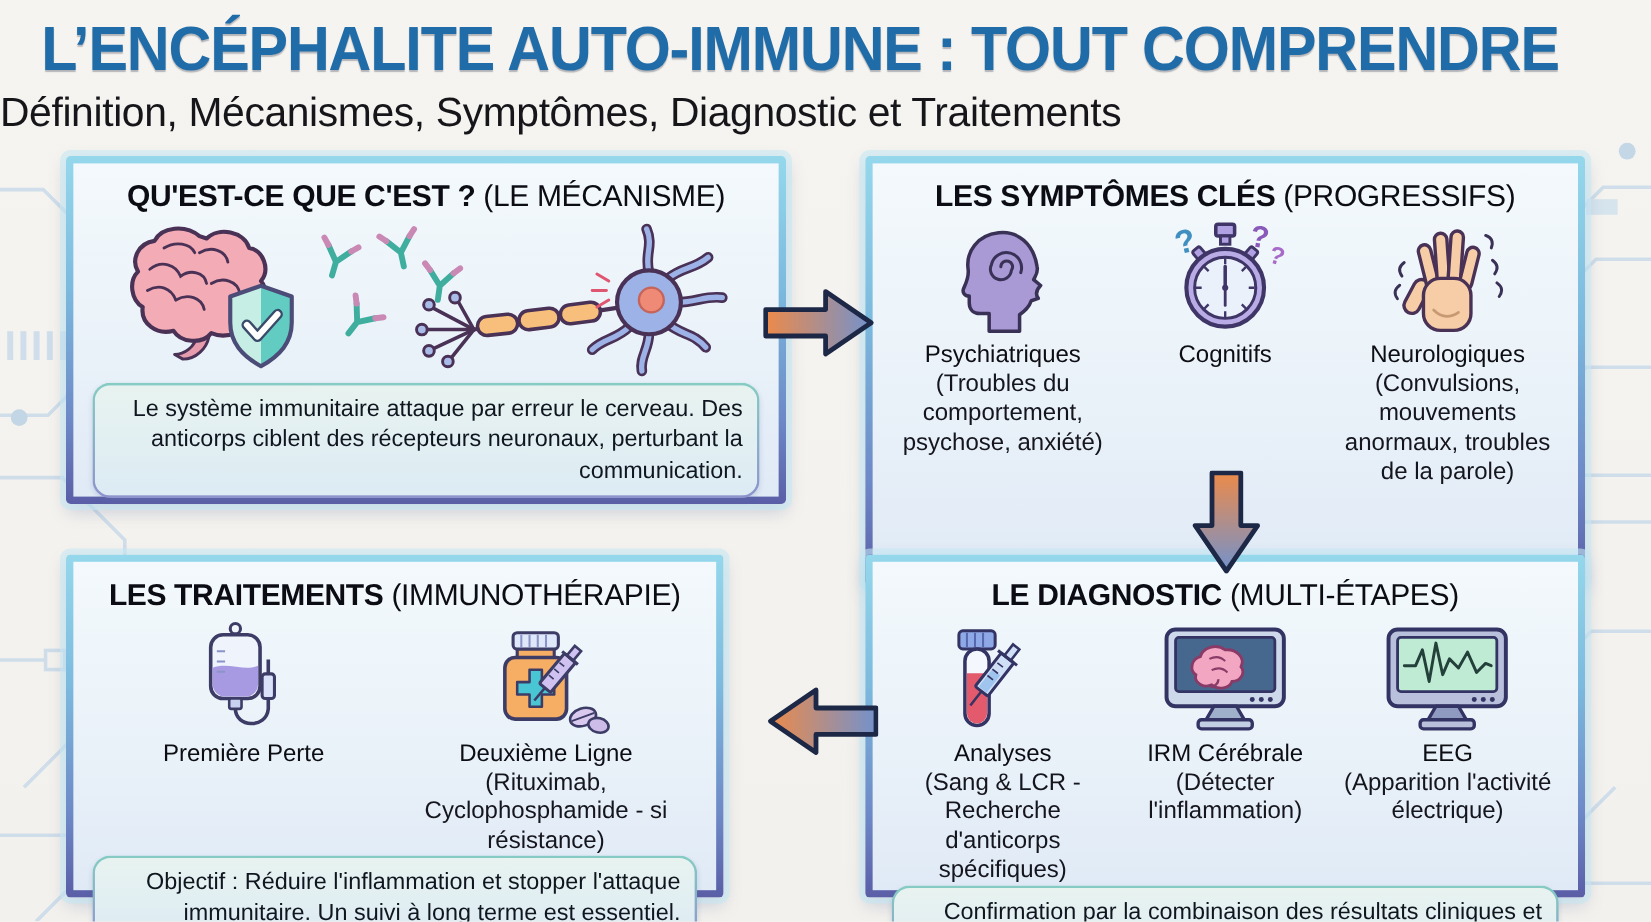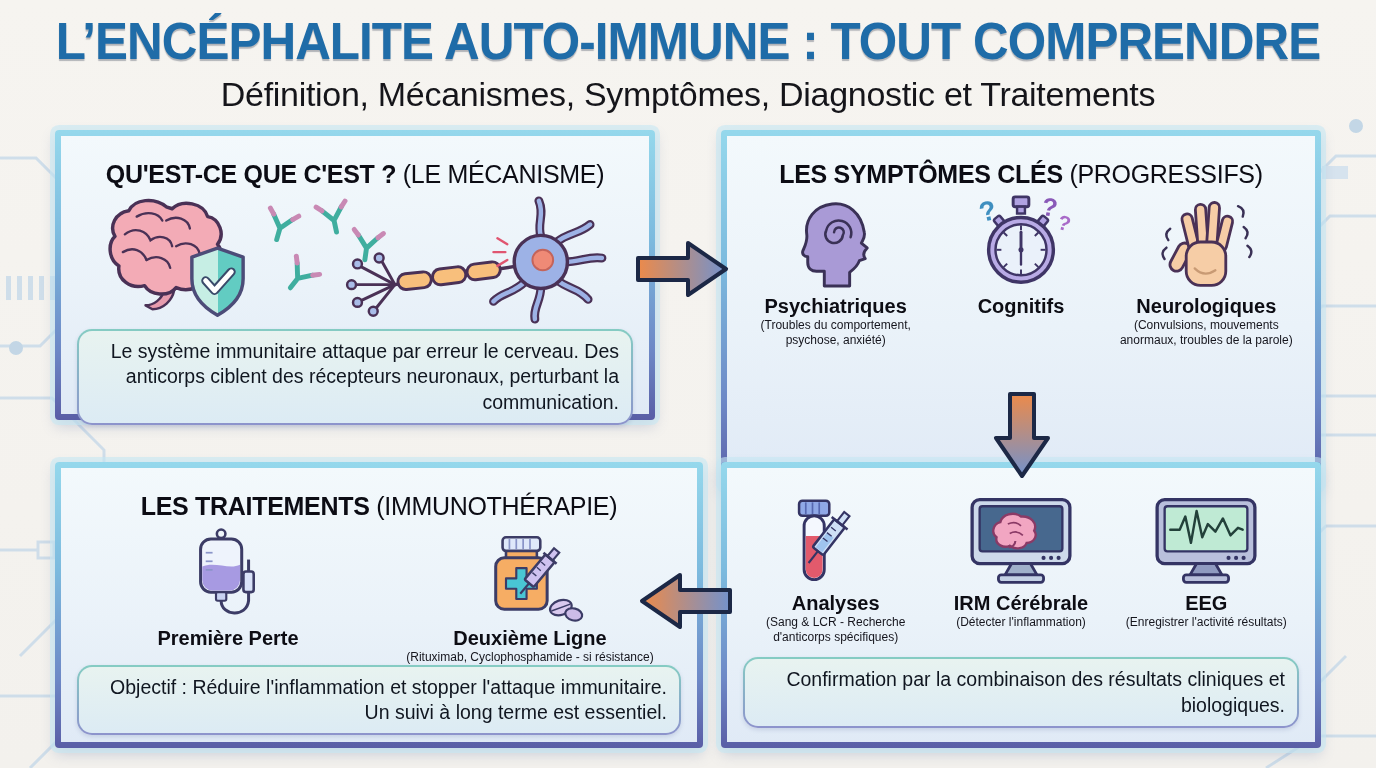--- a/index.html
+++ b/index.html
@@ -8,51 +8,51 @@
     background:#f4f2ee;
     font-family:"Liberation Sans",sans-serif;
     position:relative;
   }
   .canvas{position:absolute;inset:0;width:1376px;height:768px;background:linear-gradient(180deg,#f6f4f0 0%,#f3f1ed 100%);}
   
   .circuit{position:absolute;top:96px;width:150px;height:672px;opacity:.8;}
   .circuit-left{left:0;}
   .circuit-right{left:1226px;}
   
-  .header{position:absolute;left:0;top:14px;width:100%;text-align:center;z-index:2;}
+  .header{position:absolute;left:0;top:14px;width:100%;text-align:left;z-index:2;}
   .header h1{
     margin:0;font-size:52px;line-height:1.06;font-weight:700;letter-spacing:-1px;
     color:#1f6ca8;text-shadow:0 2px 1px rgba(22,34,56,.30);
     transform:scaleX(.95);transform-origin:center;
   }
   .header .subtitle{
     margin-top:6px;font-size:34px;font-weight:500;color:#15151a;letter-spacing:-.3px;
   }
   
   .panel{
     position:absolute;box-sizing:border-box;z-index:1;
     border-radius:4px;border:6px solid transparent;
     background:
       linear-gradient(180deg,#f3f9fc 0%,#eaf2f9 55%,#e0eaf6 100%) padding-box,
       linear-gradient(180deg,#95d8ec 0%,#7cbade 38%,#6d88c6 76%,#5a5ea6 100%) border-box;
     box-shadow:0 0 0 5px rgba(198,232,243,.60),0 6px 14px rgba(90,110,160,.28);
     display:flex;flex-direction:column;align-items:center;
-    padding:20px 16px 14px;
+    padding:10px 16px 14px;
   }
   #p-mech{left:55px;top:130px;width:600px;height:290px;}
   #p-symp{left:721px;top:130px;width:600px;height:358px;}
-  #p-trait{left:55px;top:462px;width:648px;height:286px;}
+  #p-trait{left:55px;top:462px;width:548px;height:286px;}
   #p-diag{left:721px;top:462px;width:600px;height:286px;}
   .panel h2{margin:4px 0 2px;font-size:25px;font-weight:800;color:#0c0c14;letter-spacing:-.3px;text-align:center;white-space:nowrap;}
   .panel h2 .light{font-weight:400;}
   .items-row{display:flex;width:100%;margin-top:4px;align-items:flex-start;justify-content:space-around;}
   .item{display:flex;flex-direction:column;align-items:center;text-align:center;flex:1 1 0;padding:0 4px;}
   .item .icon-box{height:96px;display:flex;align-items:flex-end;justify-content:center;}
-  .item .item-label{margin-top:4px;font-size:20px;font-weight:700;color:#0d0d14;}
-  .item .item-desc{font-size:12px;line-height:1.22;font-weight:500;color:#15151d;text-align:center;}
+  .item .item-label{margin-top:4px;font-size:20px;font-weight:400;color:#0d0d14;}
+  .item .item-desc{font-size:20px;line-height:1.22;font-weight:500;color:#15151d;text-align:center;}
   .mech-illustration{flex:1;display:flex;align-items:center;justify-content:center;width:100%;}
   .callout{
     box-sizing:border-box;width:100%;margin-top:auto;
     border-radius:15px;border:2.5px solid transparent;
     background:
       linear-gradient(180deg,#e8f3f0 0%,#dcebf4 100%) padding-box,
       linear-gradient(180deg,#85ccc3 0%,#8d93cc 100%) border-box;
     box-shadow:0 2px 4px rgba(90,110,160,.20);
     font-size:19.5px;line-height:1.3;font-weight:500;color:#101620;text-align:right;
     padding:8px 12px;
@@ -338,20 +338,21 @@
           </svg>
         </div>
         <div class="item-label">Deuxième Ligne</div>
         <div class="item-desc">(Rituximab, Cyclophosphamide - si résistance)</div>
       </div>
     </div>
     <div class="callout">Objectif : Réduire l'inflammation et stopper l'attaque immunitaire. Un suivi à long terme est essentiel.</div>
   </section>
 
   <section class="panel" id="p-diag">
+    <h2><span>LE DIAGNOSTIC</span> <span class="light">(MULTI-ÉTAPES)</span></h2>
     <div class="items-row">
       <div class="item">
         <div class="icon-box">
           <svg width="110" height="94" viewBox="0 0 120 112">
             <rect x="16" y="8" width="36" height="18" rx="4" fill="#8fa8e6" stroke="#343464" stroke-width="3"></rect>
             <g stroke="#5668b0" stroke-width="2">
                 <path d="M24,10 v14"></path>
                 <path d="M32,10 v14"></path>
                 <path d="M40,10 v14"></path>
               </g>
@@ -406,21 +407,21 @@
             <g fill="#343464">
                 <circle cx="88" cy="68" r="2.2"></circle>
                 <circle cx="96" cy="68" r="2.2"></circle>
                 <circle cx="104" cy="68" r="2.2"></circle>
               </g>
             <path d="M54,74 h20 l7,12 h-34 z" fill="#8f9ac0" stroke="#343464" stroke-width="3" stroke-linejoin="round"></path>
             <rect x="40" y="86" width="48" height="8" rx="3" fill="#b9c0dc" stroke="#343464" stroke-width="3"></rect>
           </svg>
         </div>
         <div class="item-label">EEG</div>
-        <div class="item-desc">(Enregistrer l'activité résultats)</div>
+        <div class="item-desc">(Apparition l'activité électrique)</div>
       </div>
     </div>
     <div class="callout">Confirmation par la combinaison des résultats cliniques et biologiques.</div>
   </section>
 
   <svg class="arrow arrow-right" viewBox="0 0 94 62">
     <defs>
         <linearGradient id="agr" x1="0" y1="0" x2="1" y2="0">
           <stop offset="0" stop-color="#ec8a4a"></stop>
           <stop offset="1" stop-color="#7392cc"></stop>

